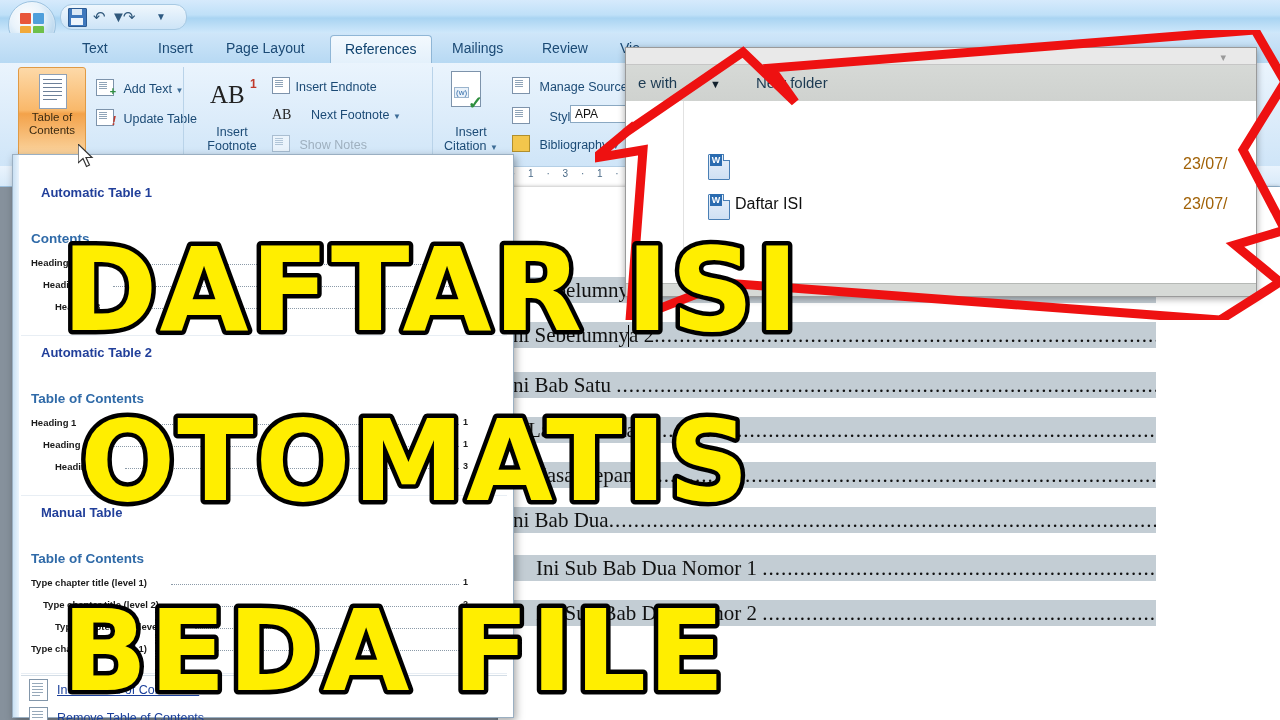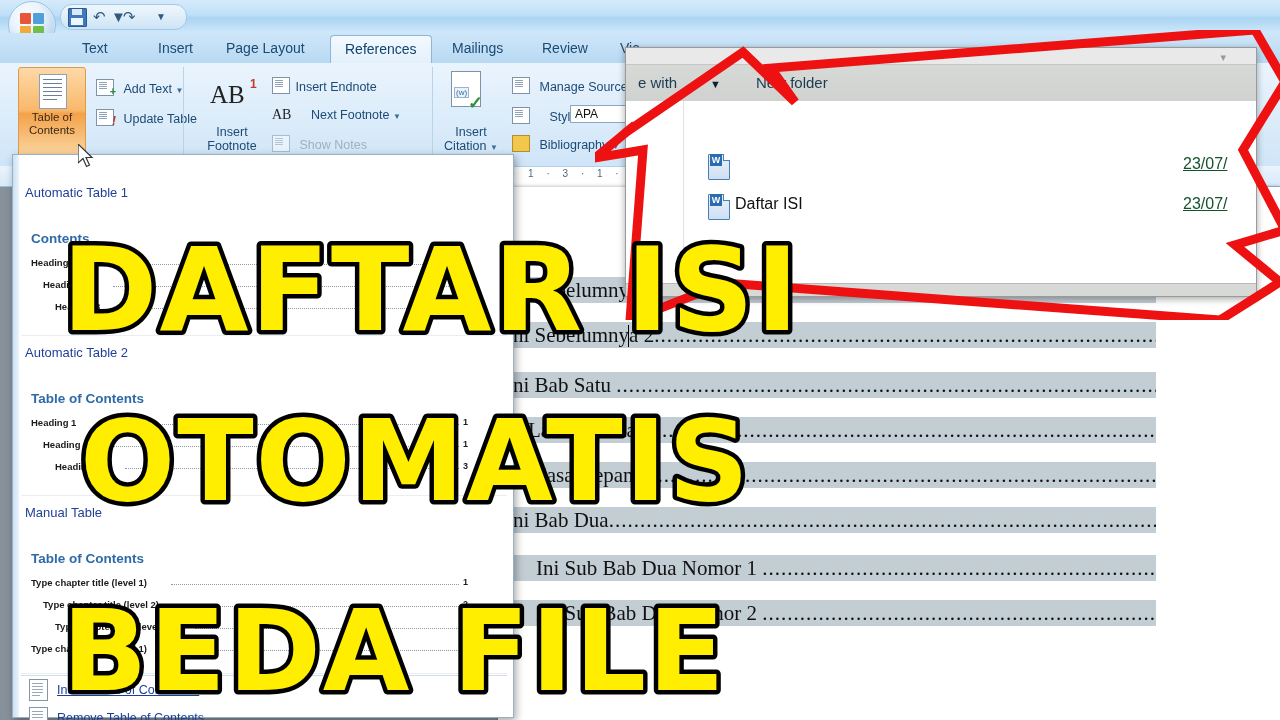--- a/index.html
+++ b/index.html
@@ -160,38 +160,38 @@
     border-right:5px solid transparent;border-bottom:5px solid #8f9a8f;}
 
   .exp-row{position:absolute;left:57px;height:34px;}
   .wicon{position:absolute;left:0;top:5px;width:20px;height:24px;
     background:linear-gradient(to bottom,#e9f1fa,#cfe0f3);border:1px solid #4a7fb5;border-radius:1px;}
   .wicon:before{content:"W";position:absolute;left:1px;top:-1px;width:12px;height:12px;
     background:#2b6cb0;color:#fff;font-size:9px;font-weight:bold;text-align:center;line-height:12px;}
   .wicon:after{content:"";position:absolute;right:-1px;top:-1px;width:6px;height:6px;
     background:#fff;border-left:1px solid #4a7fb5;border-bottom:1px solid #4a7fb5;}
   .fname{position:absolute;left:27px;top:6px;font-size:16px;color:#0f0f0f;white-space:nowrap;}
-  .fdate{position:absolute;left:500px;top:6px;font-size:16px;color:#14532d;white-space:nowrap;text-decoration:underline;}
+  .fdate{position:absolute;left:500px;top:6px;font-size:16px;color:#a16207;white-space:nowrap;}
   .exp-bottom{position:absolute;left:0;bottom:0;width:630px;height:12px;background:#d6d9d6;
     border-top:1px solid #b6b9b6;}
 
   
   .gallery{
     position:absolute;left:12px;top:154px;width:500px;height:562px;background:#fff;
     border:1px solid #9aafc2;box-shadow:2px 3px 8px rgba(0,0,0,.35);
   }
   .gal-edge{position:absolute;left:0;top:0;width:6px;height:562px;
     background:linear-gradient(to right,#c9e0f3,#eaf4fd);}
   .gal-hdr{
     position:absolute;left:6px;top:0;width:494px;height:22px;line-height:22px;
     background:linear-gradient(to bottom,#e8f3fc,#d6e9f8);
     border-bottom:1px solid #c0d6e8;
     font-size:13px;font-weight:bold;color:#1a3f63;padding-left:10px;box-sizing:border-box;
   }
-  .gal-section{position:absolute;left:12px;font-size:13px;font-weight:normal;color:#213f9a;}
+  .gal-section{position:absolute;left:28px;font-size:13px;font-weight:bold;color:#213f9a;}
   .gal-card{position:absolute;left:8px;width:486px;background:#fff;border-bottom:1px solid #e8eef4;}
   .gal-card .ct{position:absolute;left:10px;top:4px;font-size:13.5px;font-weight:bold;color:#2f6aa8;}
   .gal-row{position:absolute;font-size:9.5px;font-weight:bold;color:#1a1a1a;white-space:nowrap;}
   .gal-dots{position:absolute;border-bottom:1px dotted #8b9aa8;height:1px;}
   .gal-num{position:absolute;font-size:9px;color:#1a1a1a;font-weight:bold;}
 
   .gal-foot-item{position:absolute;left:44px;font-size:12.5px;color:#1a3f9a;
     text-decoration:underline;white-space:nowrap;}
   .gal-foot-ic{position:absolute;left:16px;width:17px;height:20px;background:#fff;
     border:1px solid #8296aa;}

